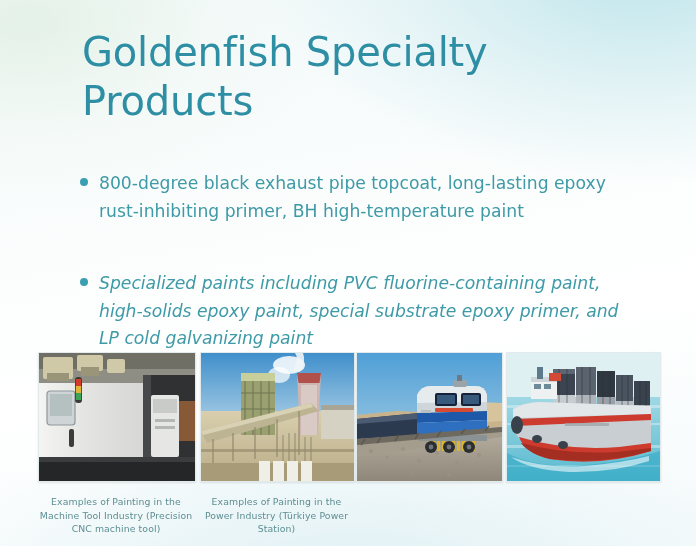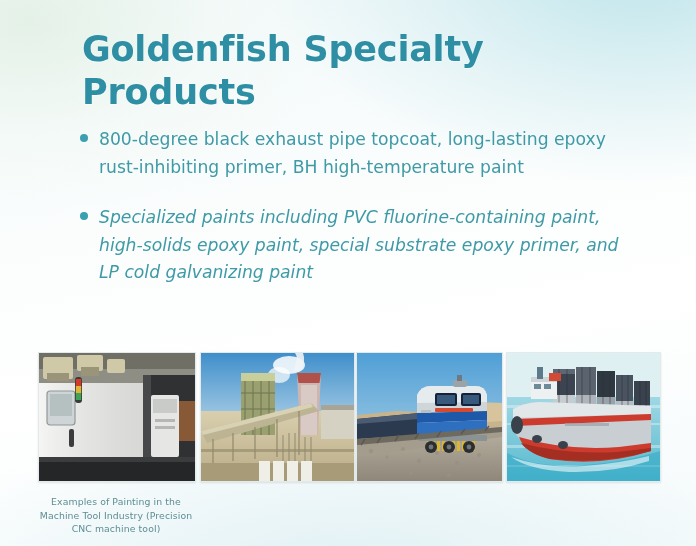--- a/index.html
+++ b/index.html
@@ -13,28 +13,28 @@
     background:
       radial-gradient(ellipse 520px 300px at 92% -6%, rgba(188,228,234,.95) 0%, rgba(210,236,240,.55) 42%, rgba(255,255,255,0) 72%),
       radial-gradient(ellipse 420px 260px at 4% 4%, rgba(226,240,228,.85) 0%, rgba(240,248,242,.4) 45%, rgba(255,255,255,0) 75%),
       radial-gradient(ellipse 600px 240px at 50% 106%, rgba(219,238,242,.8) 0%, rgba(255,255,255,0) 70%),
       linear-gradient(170deg,#f2f9fa 0%,#fbfdfd 38%,#ffffff 62%,#f4fafb 100%);
   }
 
   
   .title{
     position:absolute;left:82px;top:28px;width:520px;
-    font-size:35px;line-height:1.22;font-weight:bold;
+    font-size:40px;line-height:1.22;font-weight:normal;
     color:#2e8fa4;letter-spacing:-0.2px;
     text-shadow:0 1px 0 rgba(255,255,255,.6);
   }
 
   
   .bullets{position:absolute;left:80px;top:126px;width:540px;}
-  .bullet{position:relative;padding-left:19px;margin-bottom:22px;}
+  .bullet{position:relative;padding-left:19px;margin-bottom:22px;margin-top:44px;}
   .bullet:last-child{margin-bottom:0;font-style:italic;}
   .dot{
     position:absolute;left:0;top:8px;width:8px;height:8px;border-radius:50%;
     background:#3a9fb0;
   }
   .btxt{
     font-size:17.2px;line-height:1.62;color:#3d9aa6;
     font-family:"DejaVu Sans", sans-serif;
   }
 
@@ -181,20 +181,21 @@
           <rect x="0" y="110" width="153" height="18" fill="#a89b78"></rect>
           <g fill="#efefe8">
             <rect x="58" y="108" width="11" height="20"></rect>
             <rect x="72" y="108" width="11" height="20"></rect>
             <rect x="86" y="108" width="11" height="20"></rect>
             <rect x="100" y="108" width="11" height="20"></rect>
           </g>
           <rect x="0" y="96" width="153" height="3" fill="#8f8769" opacity=".6"></rect>
         </svg>
       </div>
+      <div class="cap">Examples of Painting in the Power Industry (Türkiye Power Station)</div>
     </div>
 
     <div class="cell c3">
       <div class="photo">
         <svg viewBox="0 0 145 128" preserveAspectRatio="none">
           <defs>
             <linearGradient id="sky3" x1="0" y1="0" x2="0" y2="1">
               <stop offset="0" stop-color="#4f9fd6"></stop>
               <stop offset="1" stop-color="#bcd9e8"></stop>
             </linearGradient>

